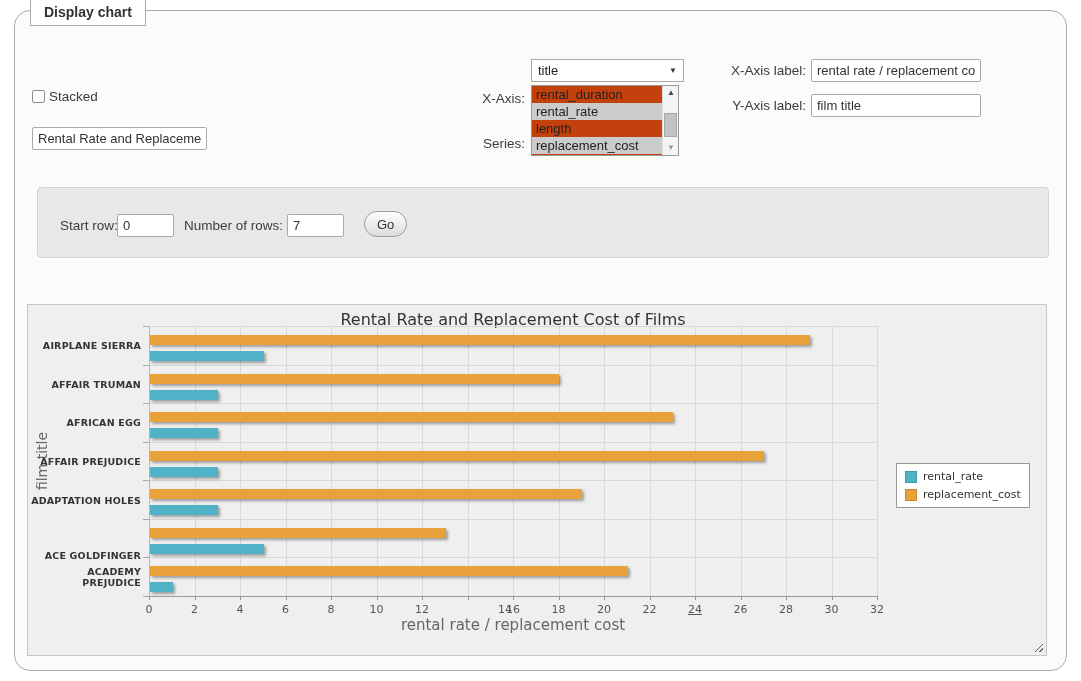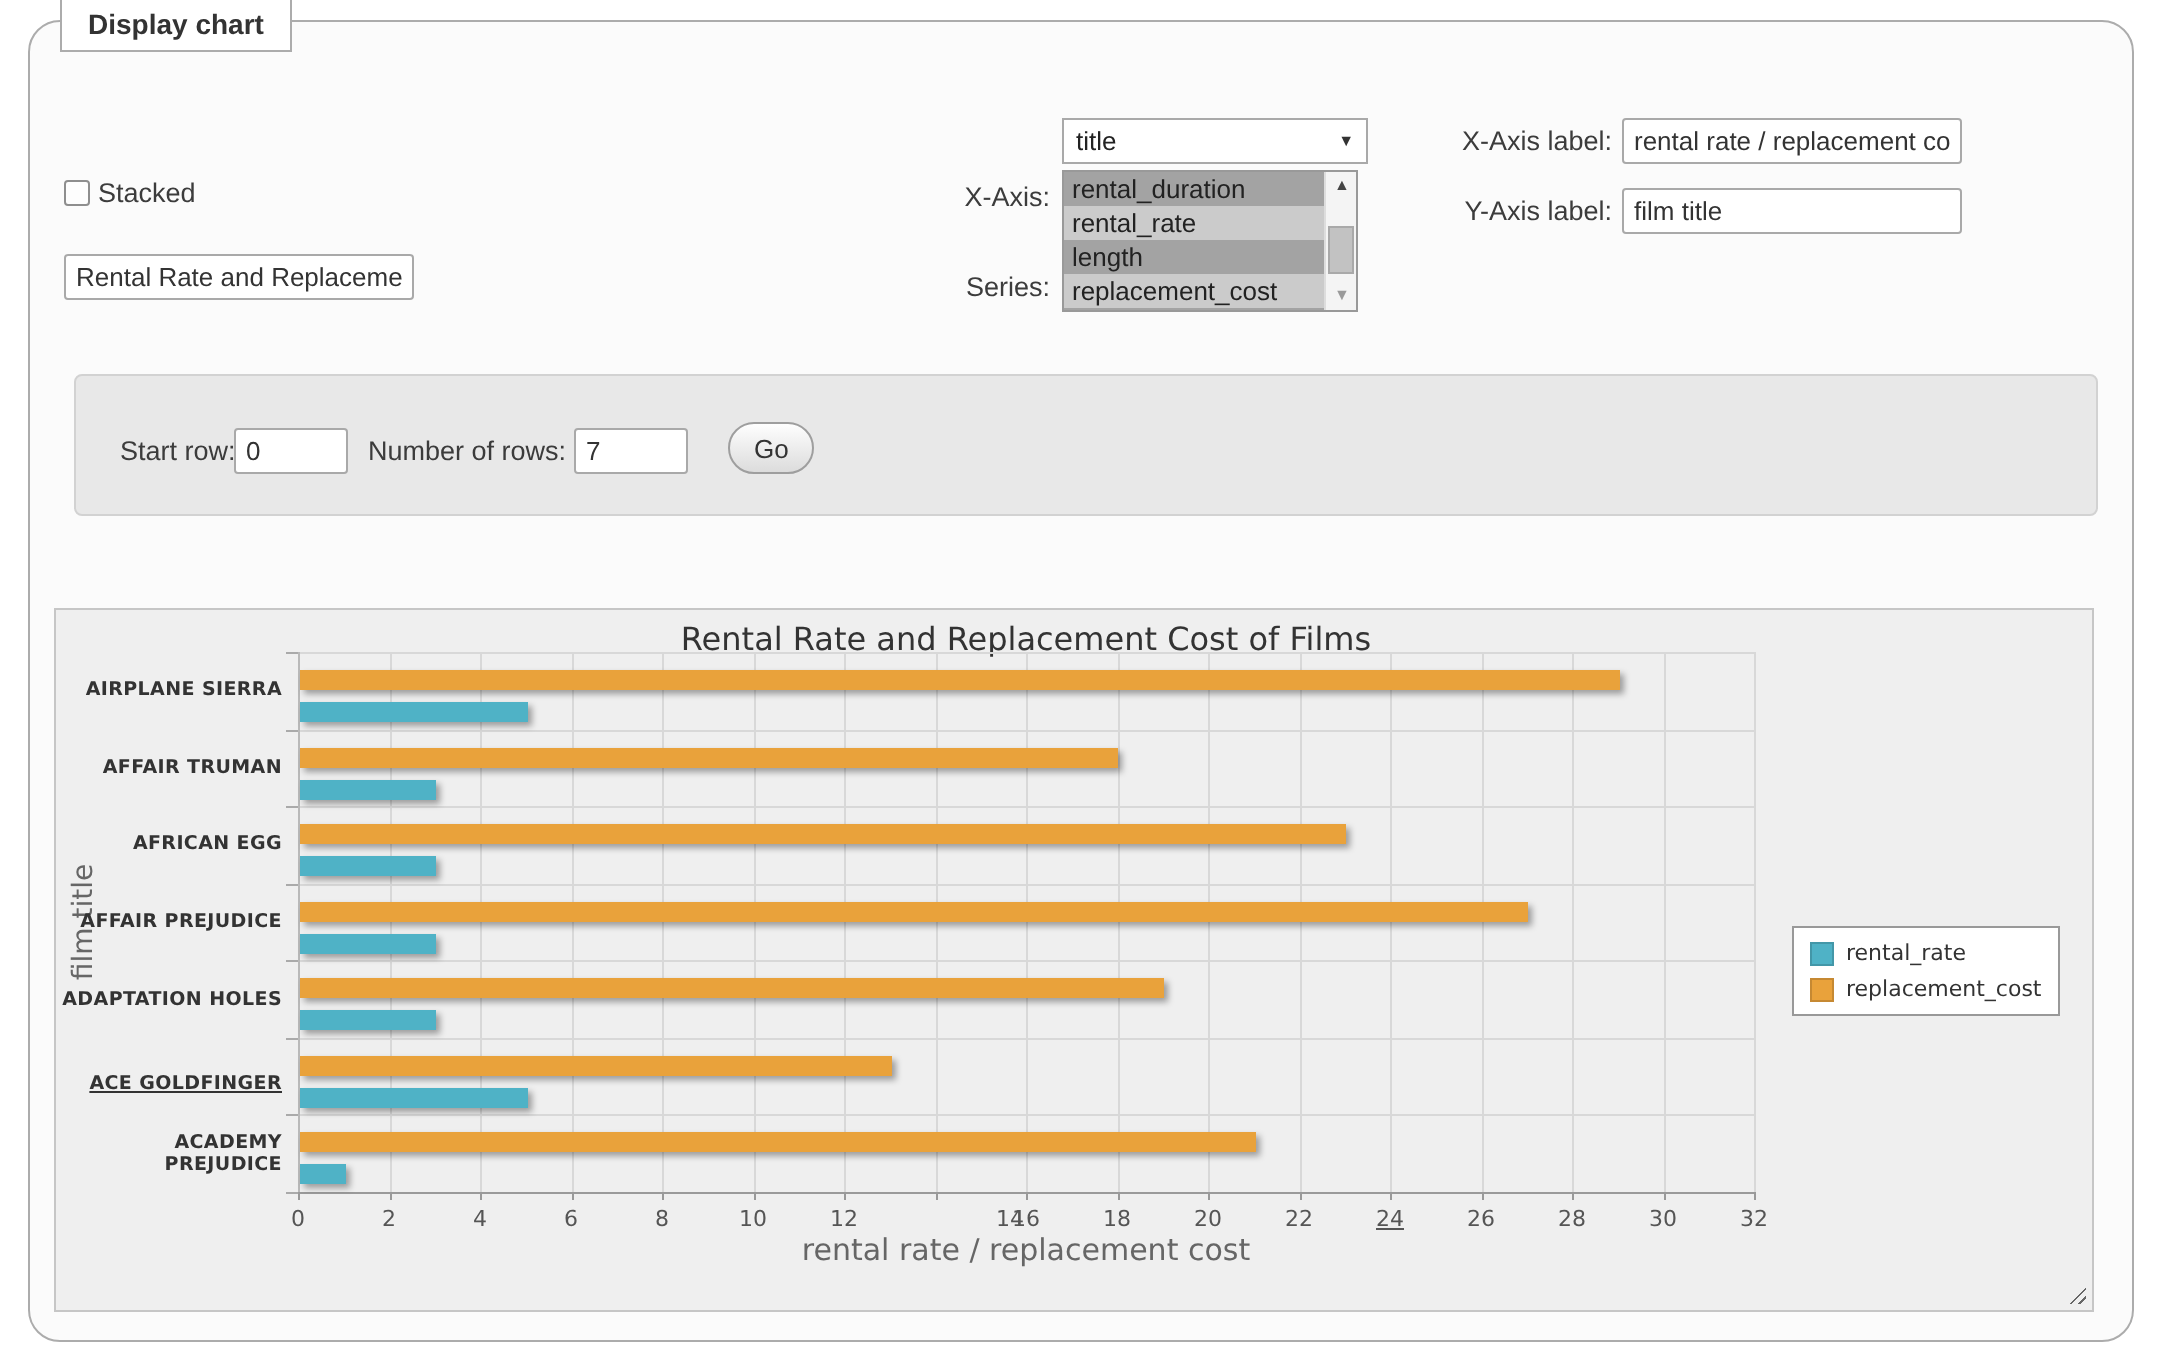--- a/index.html
+++ b/index.html
@@ -23,21 +23,21 @@
   
   .text-input { border:1px solid #a9a9a9; border-radius:2px; background:#fff; height:23px;
                 padding:0 5px; font-size:13px; color:#333; font-family:"Liberation Sans", sans-serif; }
   .title-input { position:absolute; left:17px; top:116px; width:175px; }
 
   
   .sel { position:absolute; left:516px; top:48px; width:153px; height:23px; border:1px solid #a9a9a9;
          background:#fff; font-size:13px; color:#222; display:flex; align-items:center; padding:0 6px; }
   .sel .arrow { margin-left:auto; font-size:8px; color:#333; }
   .listbox { position:absolute; left:516px; top:74px; width:148px; height:71px; border:1px solid #999;
-             background:#a3a3a3; overflow:hidden; }
+             background:#c2410c; overflow:hidden; }
   .lb-option { height:17px; line-height:17px; font-size:13px; color:#222; padding-left:4px; width:131px; }
   .lb-option.selected { background:#cbcbcb; }
   .lb-scroll { position:absolute; right:0; top:0; width:16px; height:69px; background:#f4f4f4; border-left:1px solid #ddd; }
   .lb-btn { position:absolute; left:0; width:16px; height:14px; font-size:8px; text-align:center; line-height:14px; color:#444; }
   .lb-btn.down { bottom:0; color:#9a9a9a; }
   .lb-thumb { position:absolute; left:1px; top:27px; width:13px; height:24px; background:#c2c2c2; border:1px solid #a9a9a9; }
 
   
   .rows-box { position:absolute; left:22px; top:176px; width:1012px; height:71px; background:#e8e8e8;
               border:1px solid #d2d2d2; border-radius:4px; }
@@ -211,20 +211,20 @@
       <div class="bar" style="left: 122px; top: 84.5714px; width: 68.0225px; background: rgb(79, 178, 198);"></div>
       <div class="cat-label" style="top: 117.429px;">AFRICAN EGG</div>
       <div class="bar" style="left: 122px; top: 107.143px; width: 523.022px; background: rgb(233, 162, 59);"></div>
       <div class="bar" style="left: 122px; top: 123.143px; width: 68.0225px; background: rgb(79, 178, 198);"></div>
       <div class="cat-label" style="top: 156px;">AFFAIR PREJUDICE</div>
       <div class="bar" style="left: 122px; top: 145.714px; width: 614.022px; background: rgb(233, 162, 59);"></div>
       <div class="bar" style="left: 122px; top: 161.714px; width: 68.0225px; background: rgb(79, 178, 198);"></div>
       <div class="cat-label" style="top: 194.571px;">ADAPTATION HOLES</div>
       <div class="bar" style="left: 122px; top: 184.286px; width: 432.022px; background: rgb(233, 162, 59);"></div>
       <div class="bar" style="left: 122px; top: 200.286px; width: 68.0225px; background: rgb(79, 178, 198);"></div>
-      <div class="cat-label" style="top: 237px; text-decoration: underline;">ACE GOLDFINGER</div>
+      <div class="cat-label" style="top: 250px;">ACE GOLDFINGER</div>
       <div class="bar" style="left: 122px; top: 222.857px; width: 295.522px; background: rgb(233, 162, 59);"></div>
       <div class="bar" style="left: 122px; top: 238.857px; width: 113.522px; background: rgb(79, 178, 198);"></div>
       <div class="cat-label" style="top: 271.714px;">ACADEMY PREJUDICE</div>
       <div class="bar" style="left: 122px; top: 261.429px; width: 477.522px; background: rgb(233, 162, 59);"></div>
       <div class="bar" style="left: 122px; top: 277.429px; width: 22.5225px; background: rgb(79, 178, 198);"></div>
     </div>
 </div>
 
 </body></html>

